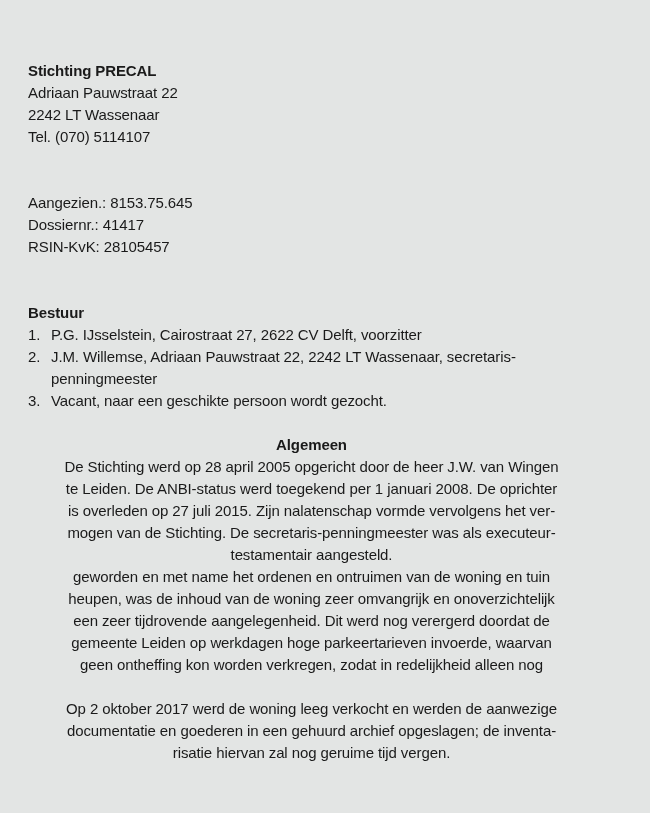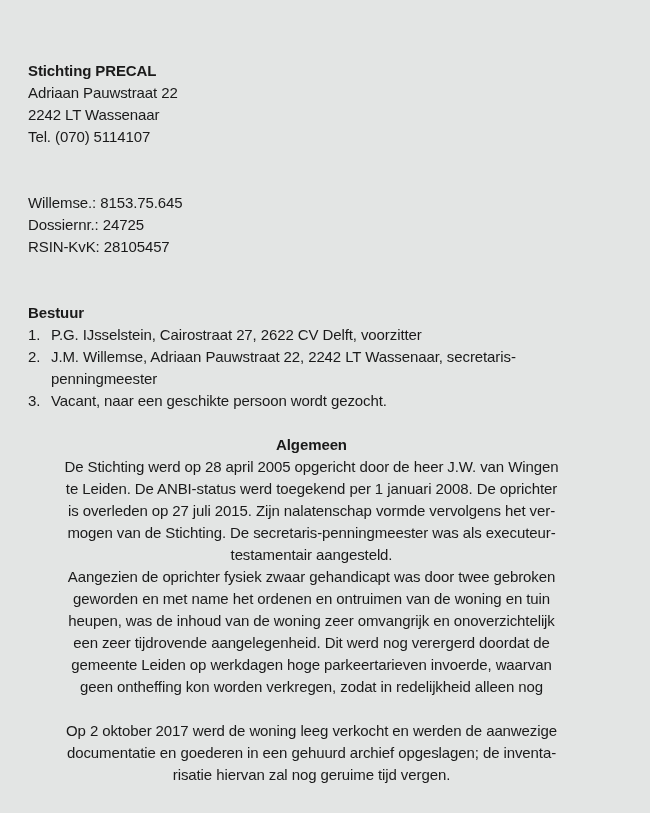--- a/index.html
+++ b/index.html
@@ -49,22 +49,22 @@
 <div class="doc">
 
   <div>
     <div class="line bold">Stichting PRECAL</div>
     <div class="line">Adriaan Pauwstraat 22</div>
     <div class="line">2242 LT Wassenaar</div>
     <div class="line">Tel. (070) 5114107</div>
   </div>
 
   <div class="gap-2">
-    <div class="line">Willemse.: 8153.75.645</div>
-    <div class="line">Dossiernr.: 24725</div>
+    <div class="line">Aangezien.: 8153.75.645</div>
+    <div class="line">Dossiernr.: 41417</div>
     <div class="line">RSIN-KvK: 28105457</div>
   </div>
 
   <div class="gap-2">
     <div class="line bold">Bestuur</div>
     <div class="list-item">
       <span class="list-num">1.</span>
       <div class="line">P.G. IJsselstein, Cairostraat 27, 2622 CV Delft, voorzitter</div>
     </div>
     <div class="list-item">
@@ -78,21 +78,20 @@
     </div>
   </div>
 
   <div class="gap-1">
     <div class="line bold">Algemeen</div>
     <div class="line">De Stichting werd op 28 april 2005 opgericht door de heer J.W. van Wingen</div>
     <div class="line">te Leiden. De ANBI-status werd toegekend per 1 januari 2008. De oprichter</div>
     <div class="line">is overleden op 27 juli 2015. Zijn nalatenschap vormde vervolgens het ver-</div>
     <div class="line">mogen van de Stichting. De secretaris-penningmeester was als executeur-</div>
     <div class="line">testamentair aangesteld.</div>
-    <div class="line">Aangezien de oprichter fysiek zwaar gehandicapt was door twee gebroken</div>
     <div class="line">geworden en met name het ordenen en ontruimen van de woning en tuin</div>
     <div class="line">heupen, was de inhoud van de woning zeer omvangrijk en onoverzichtelijk</div>
     <div class="line">een zeer tijdrovende aangelegenheid. Dit werd nog verergerd doordat de</div>
     <div class="line">gemeente Leiden op werkdagen hoge parkeertarieven invoerde, waarvan</div>
     <div class="line">geen ontheffing kon worden verkregen, zodat in redelijkheid alleen nog</div>
   </div>
 
   <div class="gap-1">
     <div class="line">Op 2 oktober 2017 werd de woning leeg verkocht en werden de aanwezige</div>
     <div class="line">documentatie en goederen in een gehuurd archief opgeslagen; de inventa-</div>

